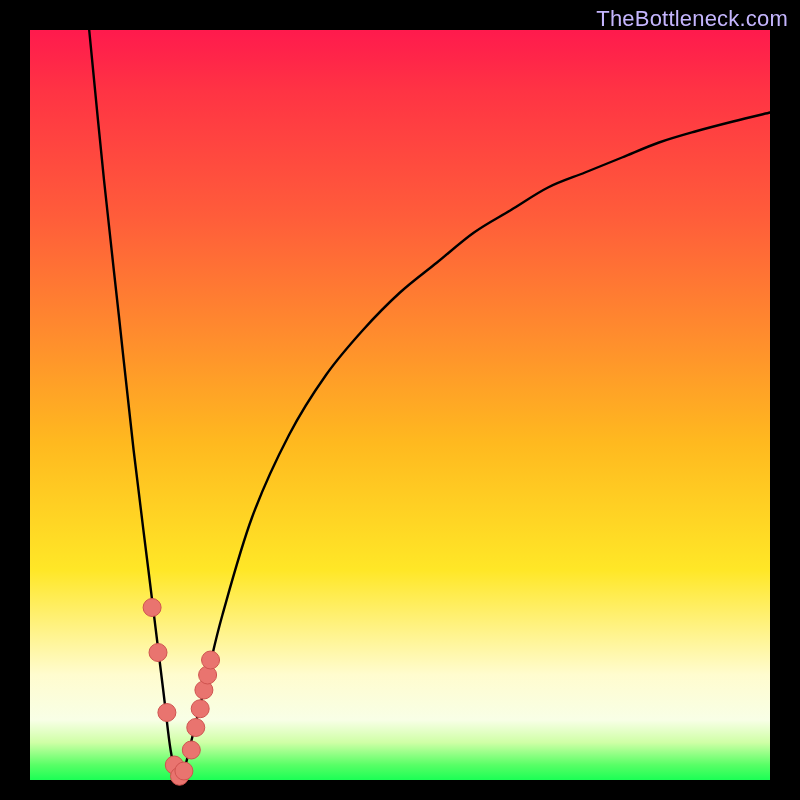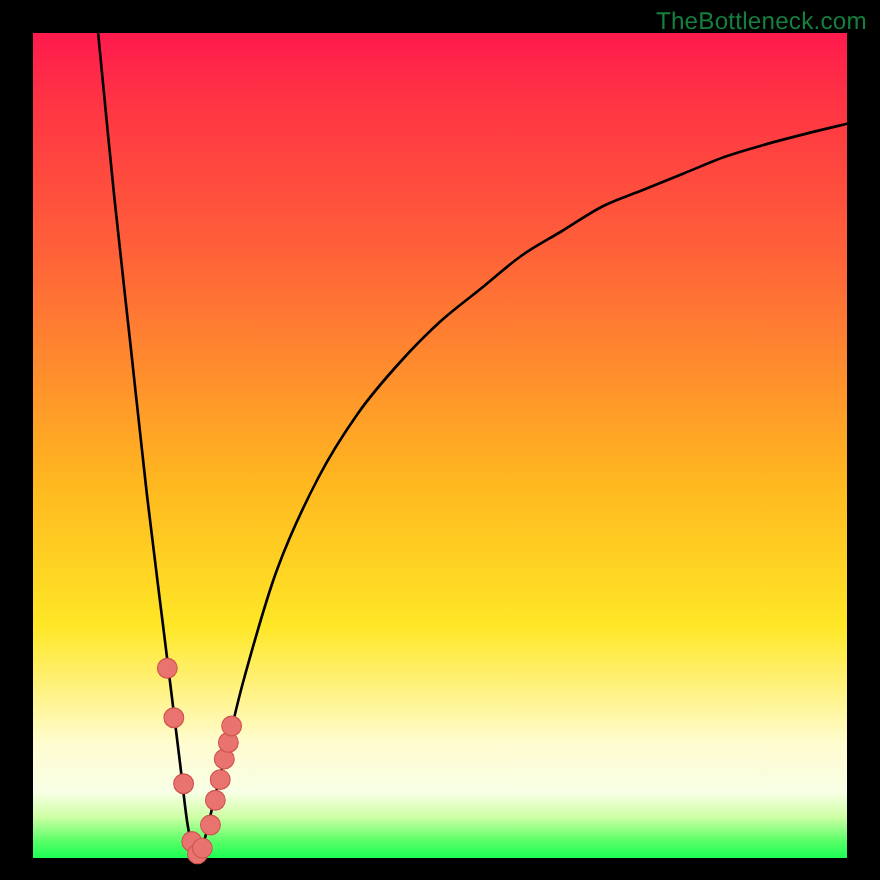--- a/index.html
+++ b/index.html
@@ -36,21 +36,21 @@
       #f8ffe6 92%,
       #cfffa6 95%,
       #58ff66 98%,
       #1bff55 100%
     );
   }
   .watermark {
     position: absolute;
     top: 6px;
     right: 12px;
-    color: #15803d;
+    color: #c4b5fd;
     font-size: 22px;
     font-weight: 400;
     letter-spacing: 0.2px;
     user-select: none;
   }
   svg.curve {
     position: absolute;
     left: 0; top: 0;
     width: 740px;
     height: 750px;

